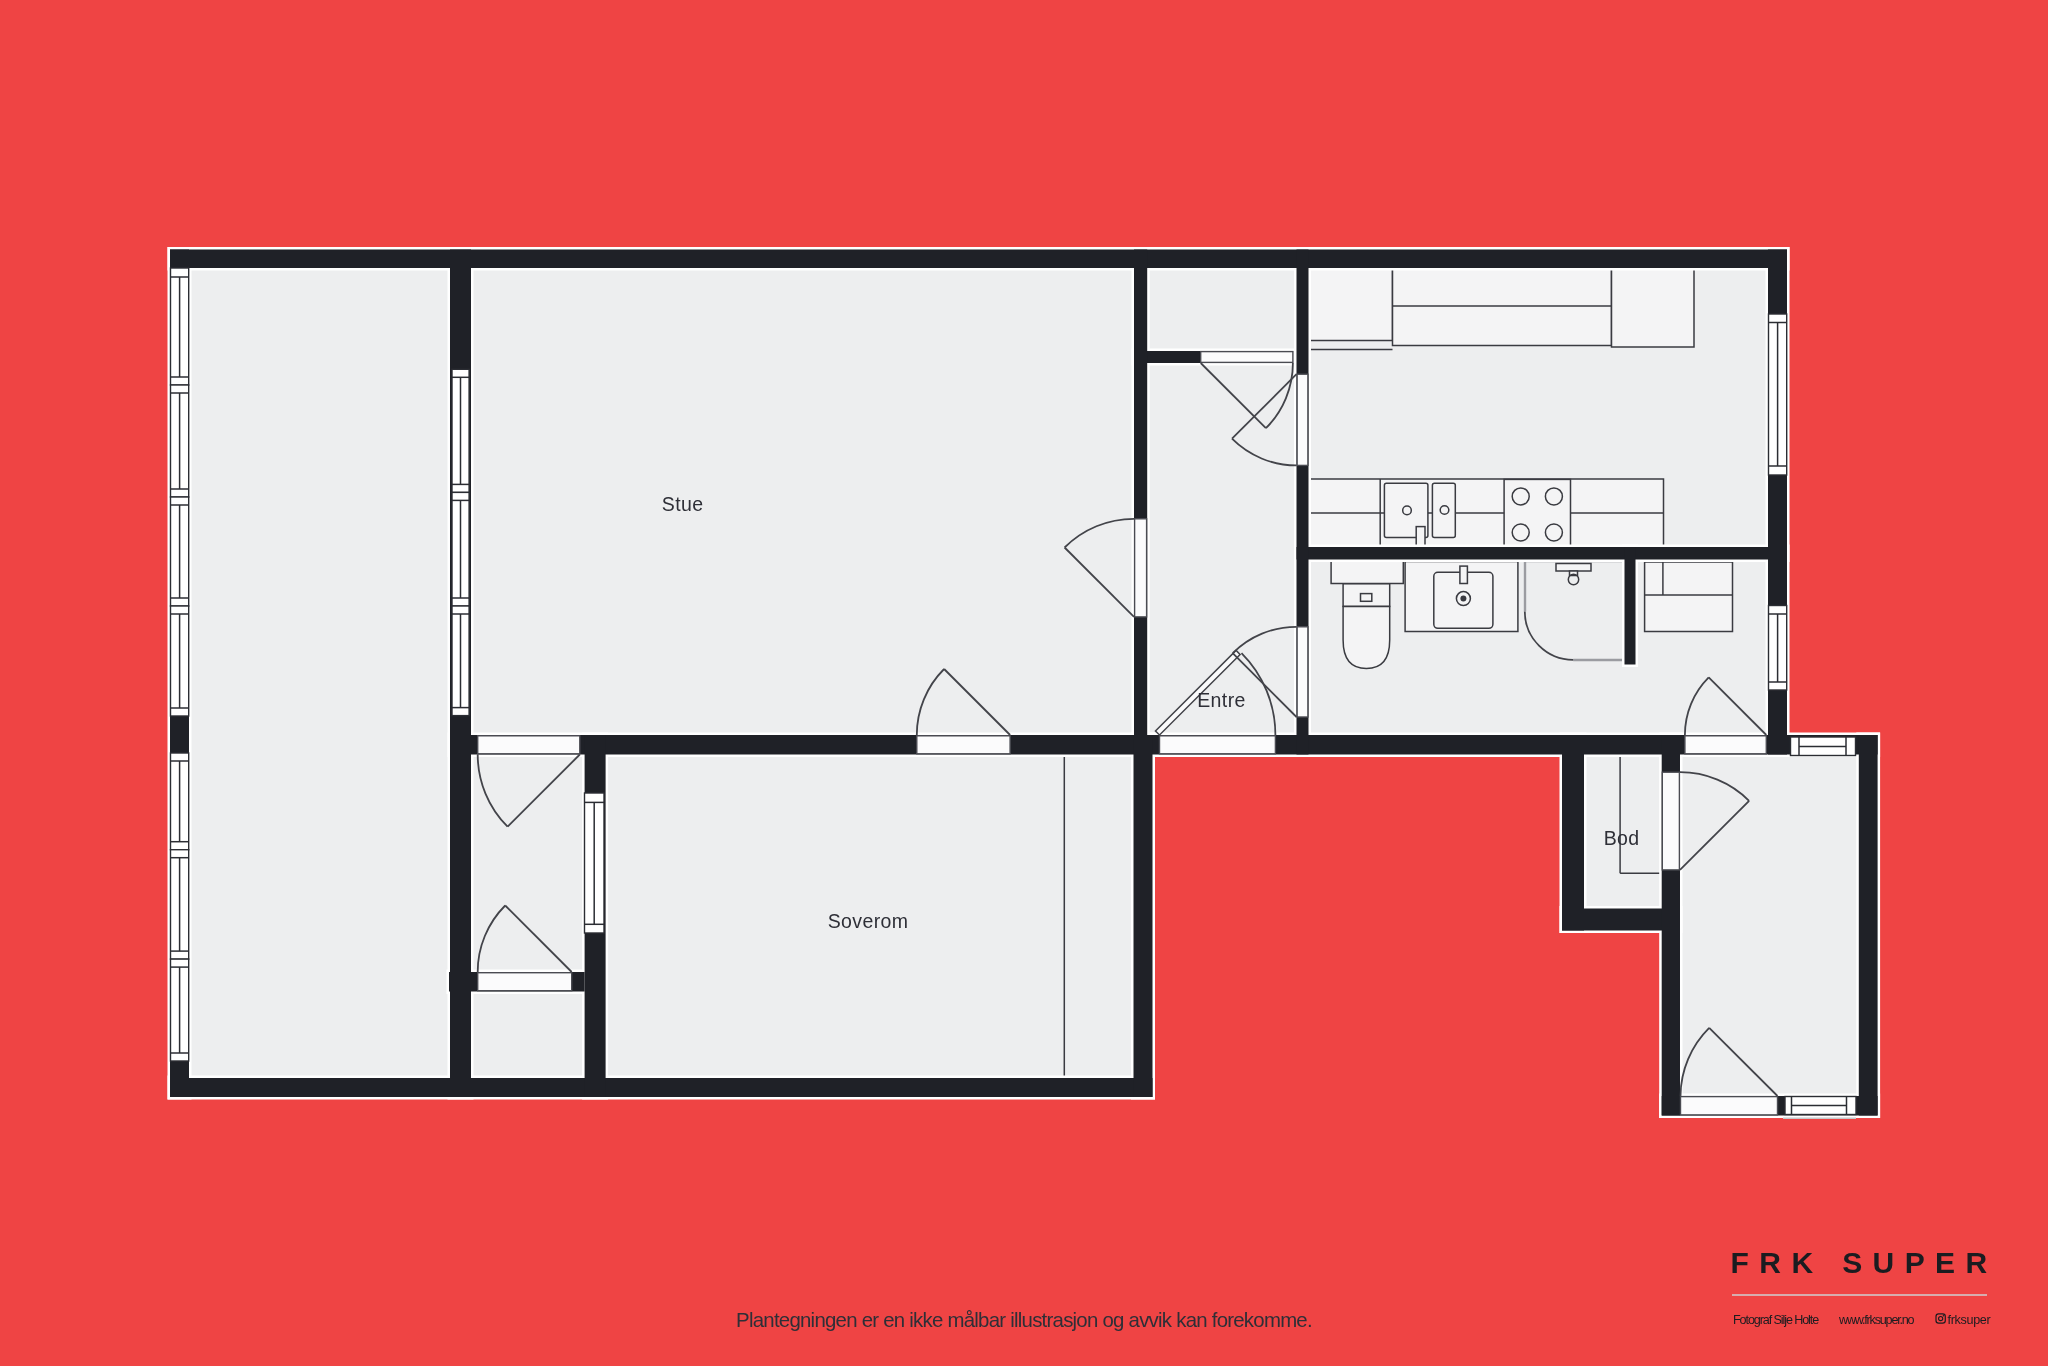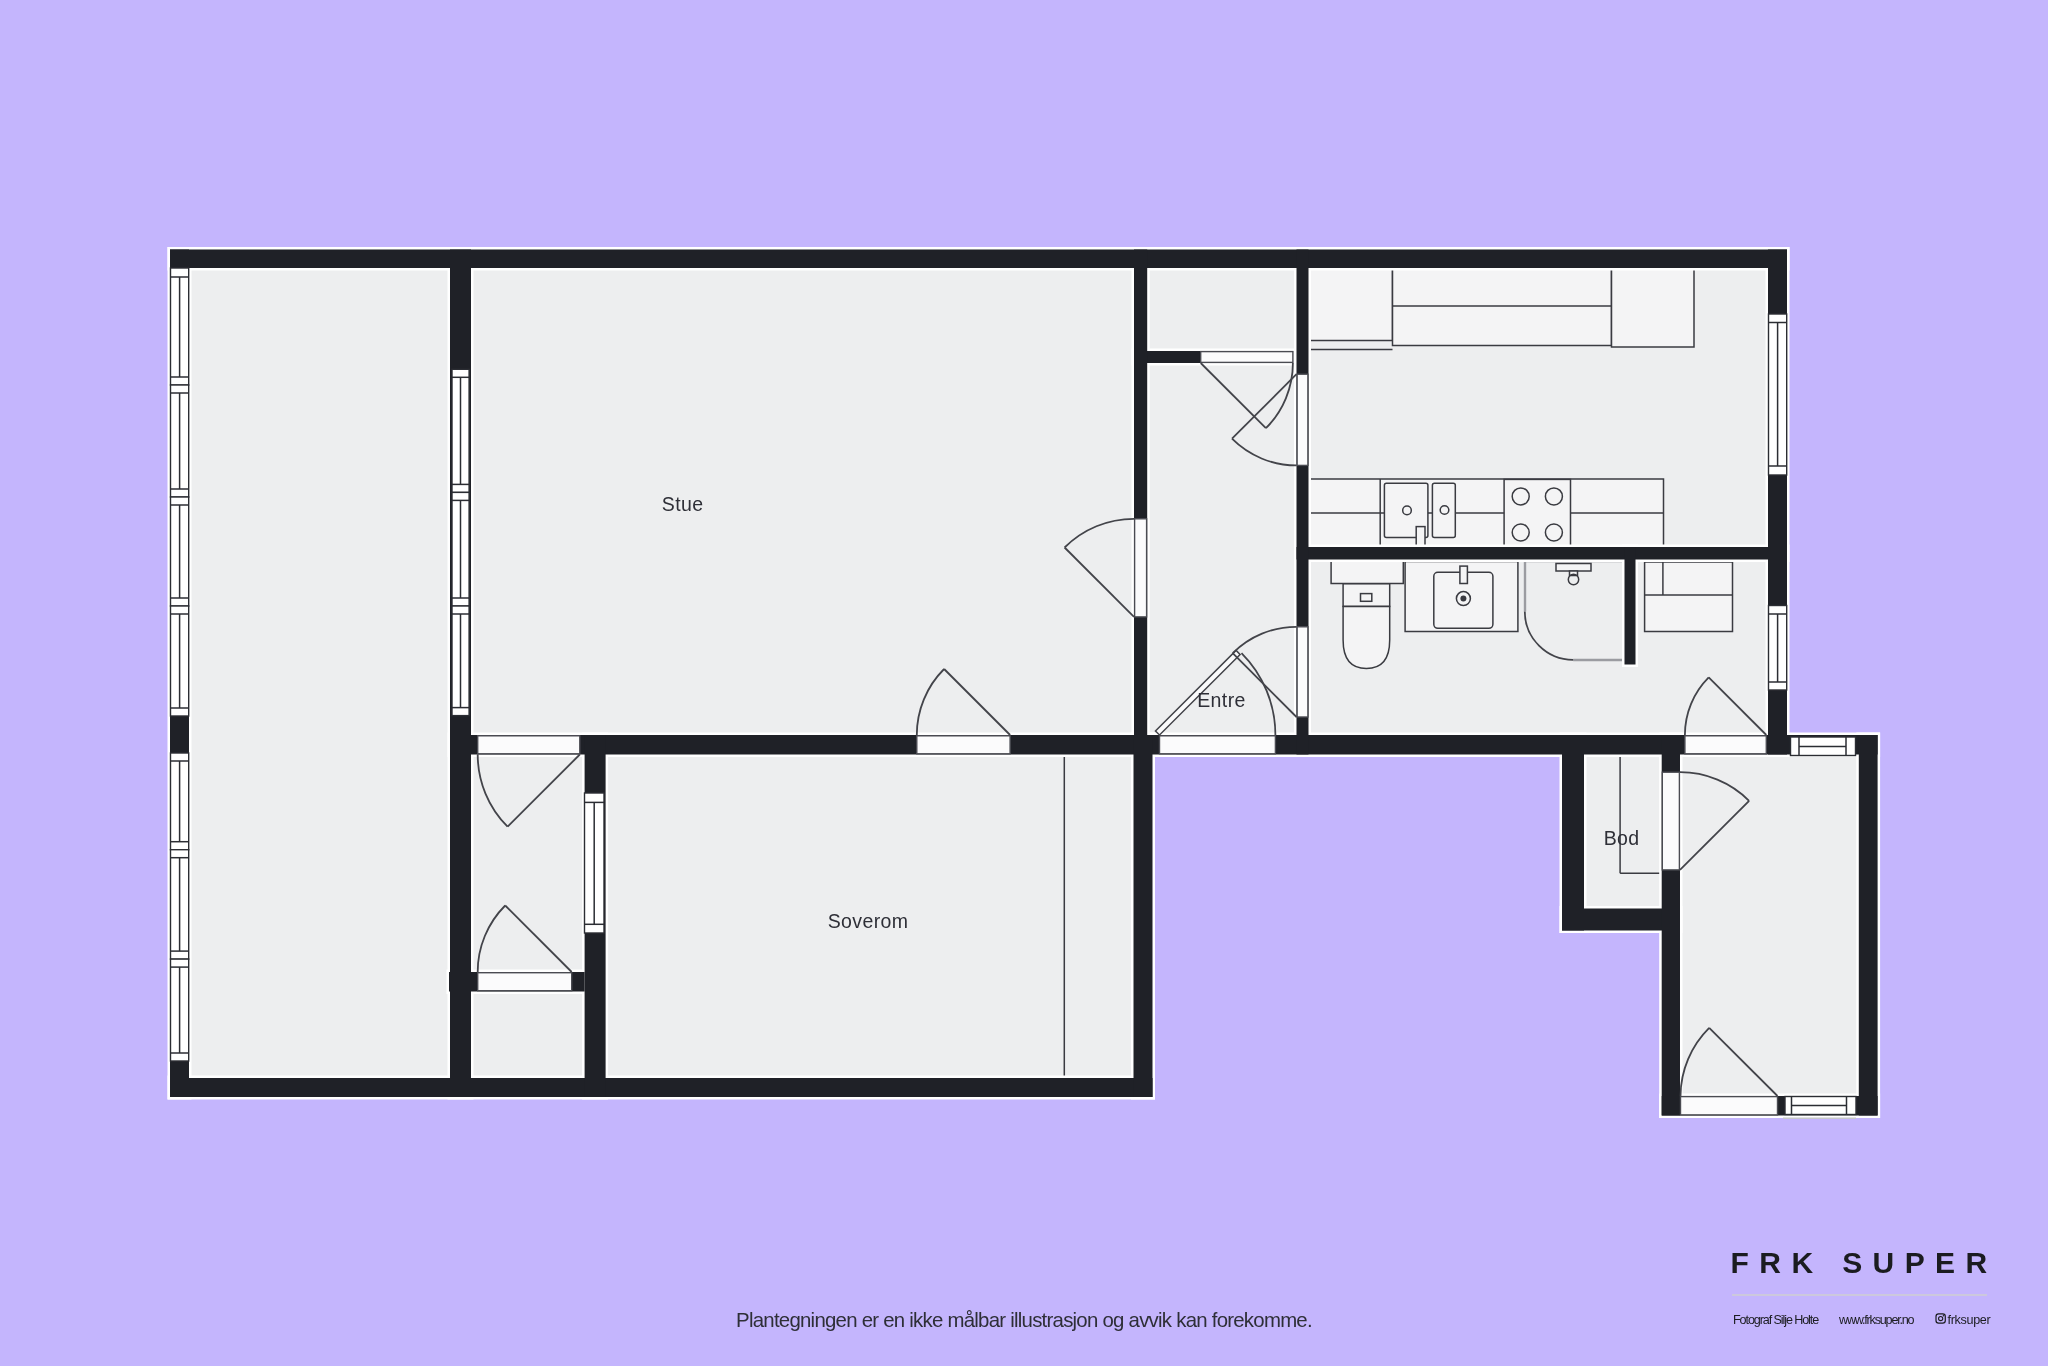--- a/index.html
+++ b/index.html
@@ -1,16 +1,16 @@
 <!DOCTYPE html>
 <html><head>
 <meta charset="utf-8">
 <style>
   html,body{margin:0;padding:0;background:#ffffff;}
-  .page{position:relative;width:2048px;height:1366px;background:#c4b5fd;overflow:hidden;
+  .page{position:relative;width:2048px;height:1366px;background:#ef4444;overflow:hidden;
         font-family:"Liberation Sans", sans-serif;}
   svg{position:absolute;left:0;top:0;}
   text{font-family:"Liberation Sans", sans-serif;}
 </style>
 </head>
 <body>
 <div class="page">
 <svg width="2048" height="1366" viewBox="0 0 2048 1366">
   <defs>
     <style>

